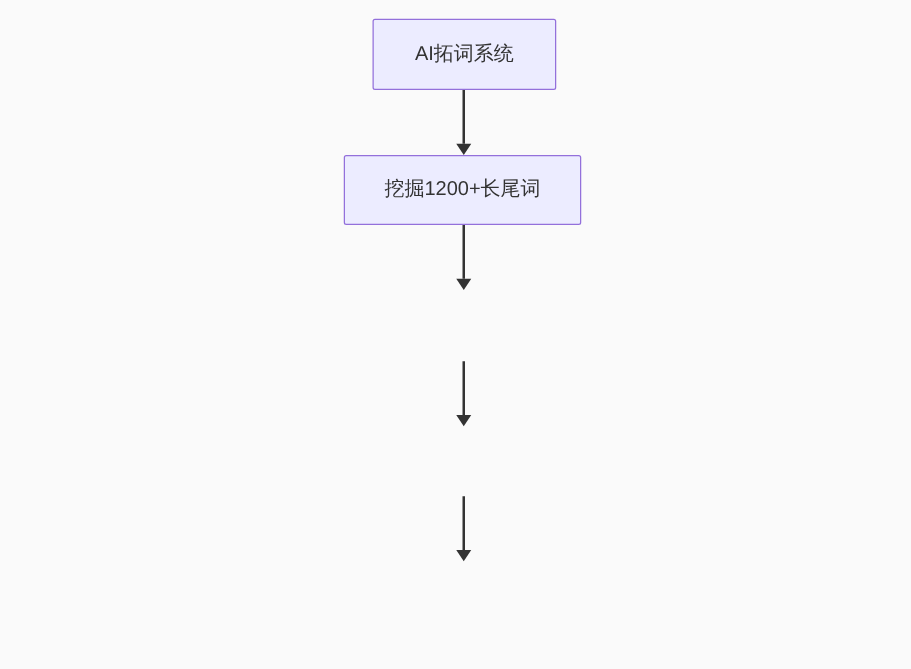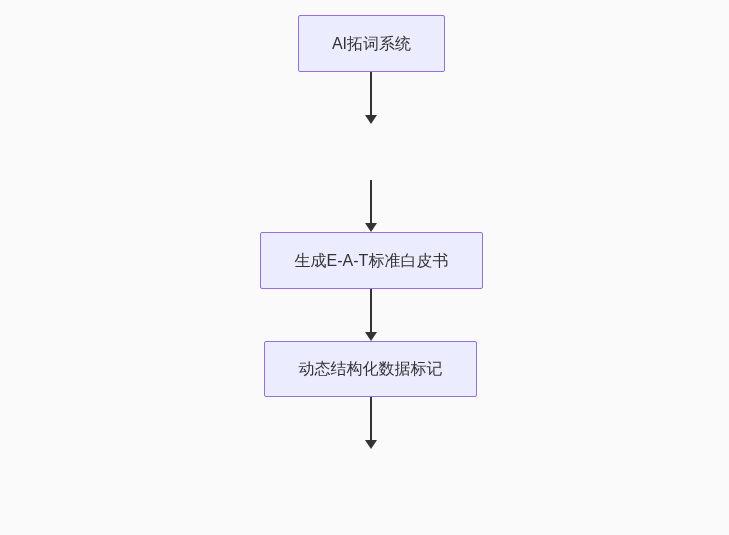--- a/index.html
+++ b/index.html
@@ -70,38 +70,35 @@
 
   <div class="node node-1">
     <span>AI拓词系统</span>
   </div>
 
   <div class="arrow arrow-1">
     <div class="line"></div>
     <div class="head"></div>
   </div>
 
+  <div class="node node-2">
+    <span>挖掘1200+长尾词</span>
+  </div>
 
   <div class="arrow arrow-2">
     <div class="line"></div>
     <div class="head"></div>
   </div>
 
-  <div class="node node-3">
-    <span>生成E-A-T标准白皮书</span>
-  </div>
 
   <div class="arrow arrow-3">
     <div class="line"></div>
     <div class="head"></div>
   </div>
 
-  <div class="node node-4">
-    <span>动态结构化数据标记</span>
-  </div>
 
   <div class="arrow arrow-4">
     <div class="line"></div>
     <div class="head"></div>
   </div>
 
 
 </div>
 
 </body></html>

